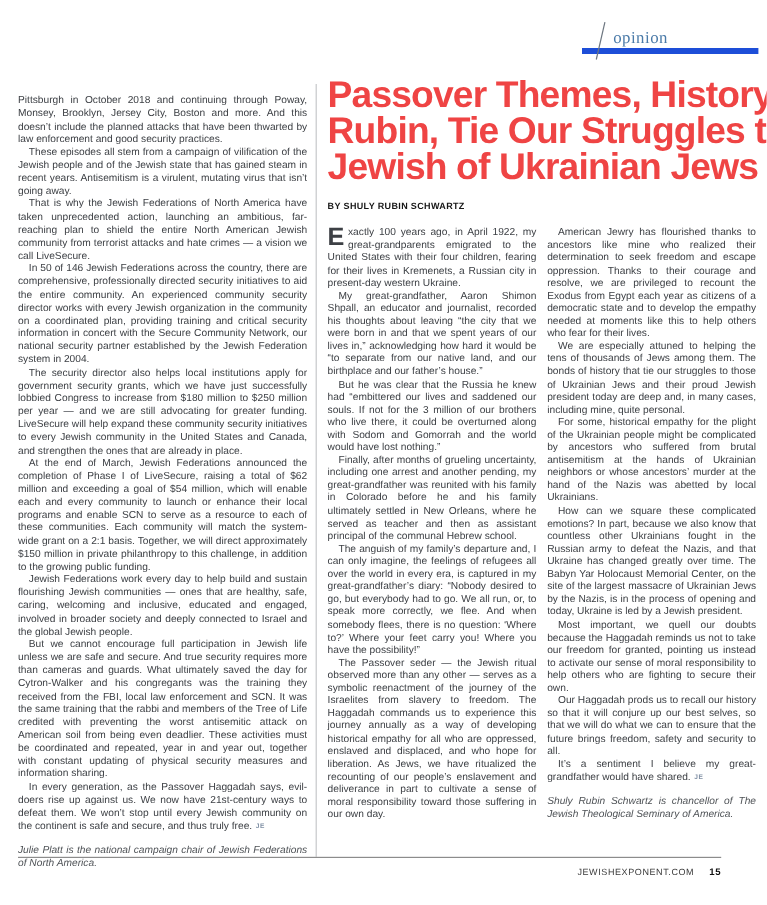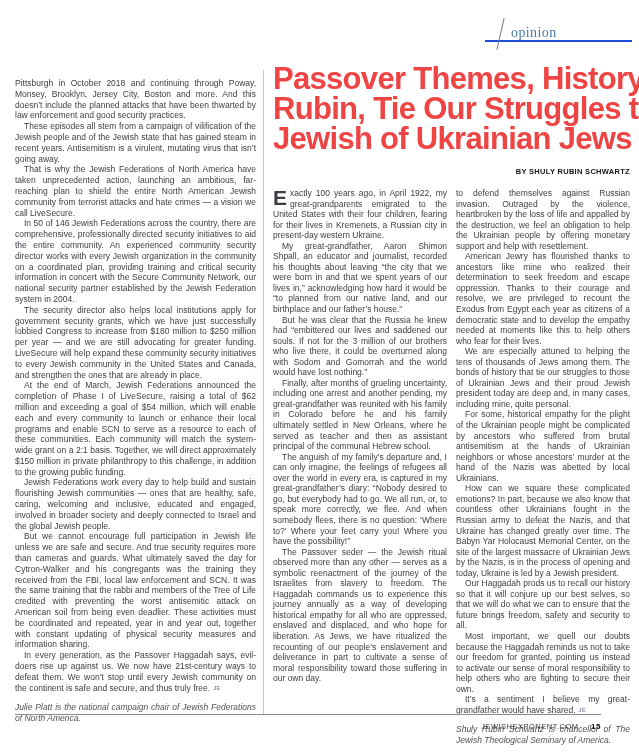--- a/index.html
+++ b/index.html
@@ -1,42 +1,42 @@
 <!DOCTYPE html>
 <html lang="en"><head>
 <meta charset="utf-8">
 <style>
   html,body{margin:0;padding:0;background:#ffffff;}
   #page{position:relative;width:639px;height:754px;background:#ffffff;overflow:hidden;
         font-family:"Liberation Sans",sans-serif;}
 
   
   #opinion-header{position:absolute;top:14px;left:485px;width:147px;height:26px;
-                  border-bottom:2px solid #1d4ed8;overflow:visible;}
+                  border-bottom:5px solid #1d4ed8;overflow:visible;}
   #opinion-slash{position:absolute;left:15px;top:4px;height:32px;width:1px;
                  background:#6d7680;transform:rotate(13deg);}
   #opinion-label{position:absolute;left:26px;bottom:-1px;
                  font-family:"Liberation Serif",serif;font-size:14px;
                  color:#4a7aa8;letter-spacing:.4px;}
 
   
   #left-col{position:absolute;top:78px;left:15px;width:241px;
             font-size:8.5px;line-height:10.8px;color:#3d4045;}
   .body-text p{margin:0;text-indent:9px;text-align:justify;hyphens:auto;}
   .body-text p.noindent{text-indent:0;}
   .bio{margin:9px 0 0 0;font-style:italic;color:#4e5256;text-align:justify;}
 
   
   #v-divider{position:absolute;left:263px;top:70px;width:1px;height:644px;background:#c6c8ca;}
 
   
   #feature{position:absolute;top:64px;left:273px;width:357px;}
   .headline div{margin:0;font-size:31px;line-height:30px;font-weight:bold;
                 color:#ef4444;letter-spacing:-0.7px;white-space:nowrap;}
-  .byline{margin-top:13px;font-size:7.5px;font-weight:bold;color:#161616;letter-spacing:.3px;text-align:right;}
+  .byline{margin-top:13px;font-size:7.5px;font-weight:bold;color:#161616;letter-spacing:.3px;}
   .cols{margin-top:12px;display:flex;gap:9px;}
   .col{width:174px;font-size:8.5px;line-height:10.55px;color:#3d4045;}
   .dropcap{float:left;font-size:21px;line-height:17px;font-weight:bold;
            padding:1px 3px 0 0;color:#3d4045;}
   .endmark{font-size:5.5px;font-weight:bold;color:#7f8fa4;margin-left:3px;
            letter-spacing:.4px;vertical-align:1px;}
 
   
   #footer-rule{position:absolute;top:714px;left:15px;width:586px;height:1px;background:#8c8c8c;}
   #footer{position:absolute;top:722px;left:15px;width:586px;text-align:right;
@@ -73,35 +73,34 @@
   <div id="feature">
     <div class="headline">
         <div>Passover Themes, History’s</div>
         <div>Rubin, Tie Our Struggles to</div>
         <div>Jewish of Ukrainian Jews</div>
       </div>
     <div class="byline">BY SHULY RUBIN SCHWARTZ</div>
     <div class="cols">
       <div class="col body-text">
           <p class="noindent"><span class="dropcap">E</span>xactly 100 years ago, in April 1922, my great-grandparents emigrated to the United States with their four children, fearing for their lives in Kremenets, a Russian city in present-day western Ukraine.</p>
-          <p>My great-grandfather, Aaron Shimon Shpall, an educator and journalist, recorded his thoughts about leaving “the city that we were born in and that we spent years of our lives in,” acknowledging how hard it would be “to planned from our native land, and our birthplace and our father’s house.”</p>
+          <p>My great-grandfather, Aaron Shimon Shpall, an educator and journalist, recorded his thoughts about leaving “the city that we were born in and that we spent years of our lives in,” acknowledging how hard it would be “to separate from our native land, and our birthplace and our father’s house.”</p>
           <p>But he was clear that the Russia he knew had “embittered our lives and saddened our souls. If not for the 3 million of our brothers who live there, it could be overturned along with Sodom and Gomorrah and the world would have lost nothing.”</p>
           <p>Finally, after months of grueling uncertainty, including one arrest and another pending, my great-grandfather was reunited with his family in Colorado before he and his family ultimately settled in New Orleans, where he served as teacher and then as assistant principal of the communal Hebrew school.</p>
           <p>The anguish of my family’s departure and, I can only imagine, the feelings of refugees all over the world in every era, is captured in my great-grandfather’s diary: “Nobody desired to go, but everybody had to go. We all run, or, to speak more correctly, we flee. And when somebody flees, there is no question: ‘Where to?’ Where your feet carry you! Where you have the possibility!”</p>
           <p>The Passover seder — the Jewish ritual observed more than any other — serves as a symbolic reenactment of the journey of the Israelites from slavery to freedom. The Haggadah commands us to experience this journey annually as a way of developing historical empathy for all who are oppressed, enslaved and displaced, and who hope for liberation. As Jews, we have ritualized the recounting of our people’s enslavement and deliverance in part to cultivate a sense of moral responsibility toward those suffering in our own day.</p>
         </div>
       <div class="col">
         <div class="body-text">
-            <p class="noindent">to defend themselves against Russian invasion. Outraged by the violence, heartbroken by the loss of life and appalled by the destruction, we feel an obligation to help the Ukrainian people by offering monetary support and help with resettlement.</p>
             <p>American Jewry has flourished thanks to ancestors like mine who realized their determination to seek freedom and escape oppression. Thanks to their courage and resolve, we are privileged to recount the Exodus from Egypt each year as citizens of a democratic state and to develop the empathy needed at moments like this to help others who fear for their lives.</p>
             <p>We are especially attuned to helping the tens of thousands of Jews among them. The bonds of history that tie our struggles to those of Ukrainian Jews and their proud Jewish president today are deep and, in many cases, including mine, quite personal.</p>
             <p>For some, historical empathy for the plight of the Ukrainian people might be complicated by ancestors who suffered from brutal antisemitism at the hands of Ukrainian neighbors or whose ancestors’ murder at the hand of the Nazis was abetted by local Ukrainians.</p>
             <p>How can we square these complicated emotions? In part, because we also know that countless other Ukrainians fought in the Russian army to defeat the Nazis, and that Ukraine has changed greatly over time. The Babyn Yar Holocaust Memorial Center, on the site of the largest massacre of Ukrainian Jews by the Nazis, is in the process of opening and today, Ukraine is led by a Jewish president.</p>
+            <p>Most important, we quell our doubts because the Haggadah reminds us not to take our freedom for granted, pointing us instead to activate our sense of moral responsibility to help others who are fighting to secure their own.</p>
             <p>Our Haggadah prods us to recall our history so that it will conjure up our best selves, so that we will do what we can to ensure that the future brings freedom, safety and security to all.</p>
-            <p>Most important, we quell our doubts because the Haggadah reminds us not to take our freedom for granted, pointing us instead to activate our sense of moral responsibility to help others who are fighting to secure their own.</p>
             <p>It’s a sentiment I believe my great-grandfather would have shared.<span class="endmark">JE</span></p>
           </div>
         <p class="bio">Shuly Rubin Schwartz is chancellor of The Jewish Theological Seminary of America.</p>
       </div>
     </div>
   </div>
 
   <div id="footer-rule"></div>
   <div id="footer">
     <span>JEWISHEXPONENT.COM</span>

